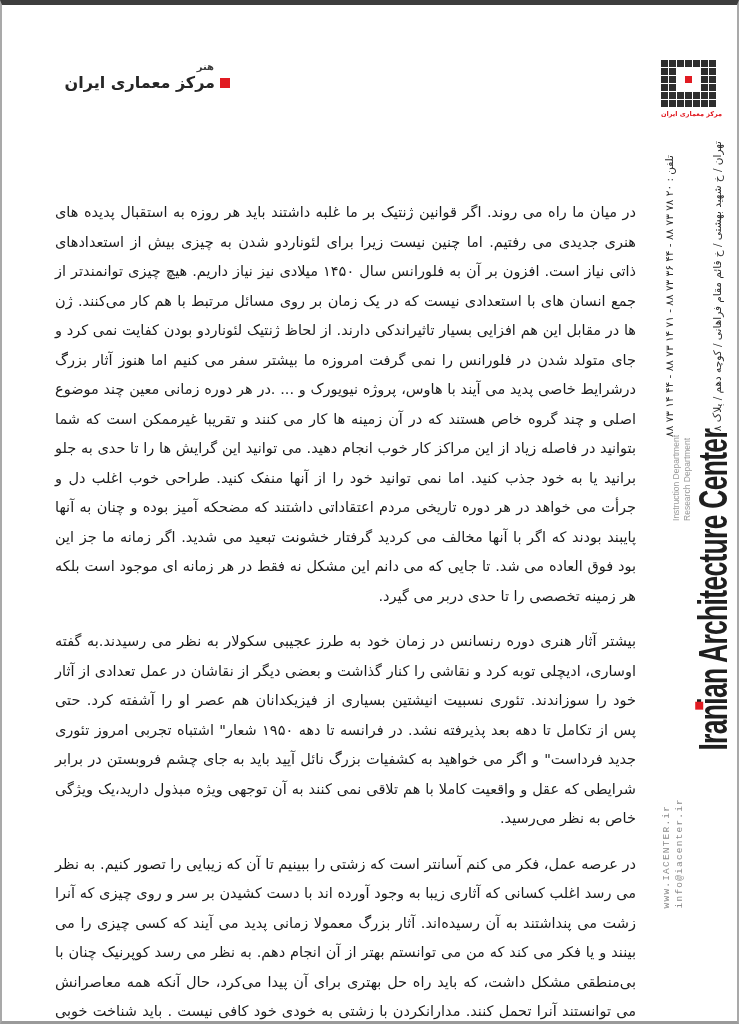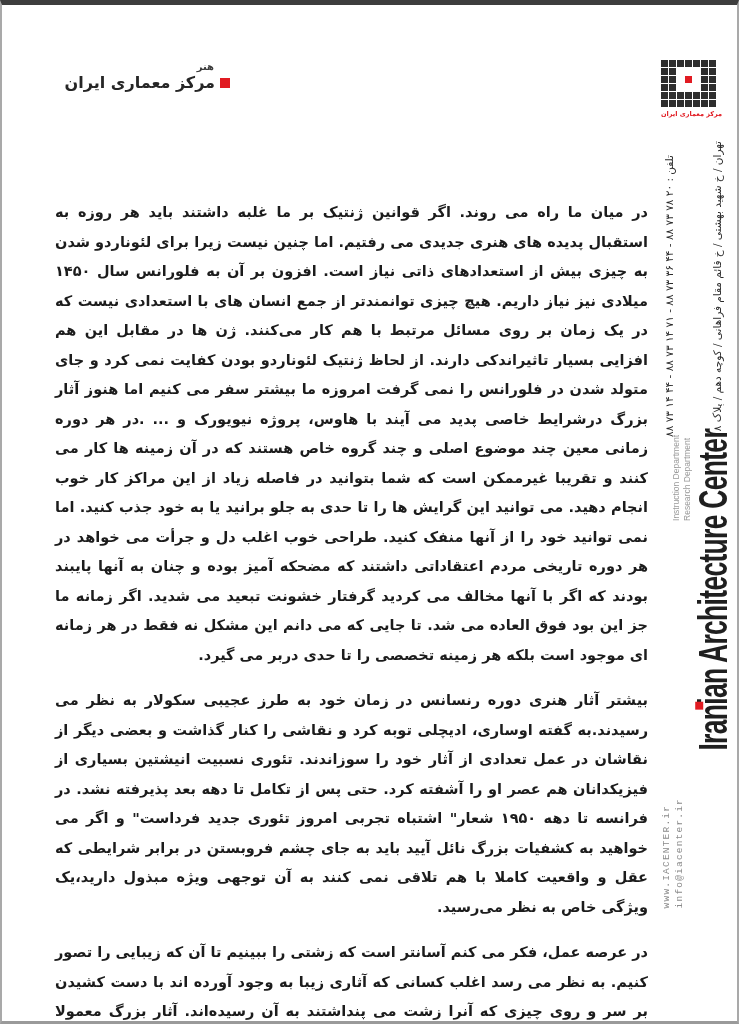--- a/index.html
+++ b/index.html
@@ -41,21 +41,21 @@
   }
   .title-en .red-dot{position:absolute;left:62px;top:2px;width:12px;height:8px;background:#e11b22;}
   .depts{top:430px;right:66px;font-family:"Liberation Sans", sans-serif;font-size:8.5px;line-height:11px;color:#9a9a9a;}
   .webinfo{top:793px;right:77px;font-family:"Liberation Mono", monospace;font-size:9.5px;line-height:13px;letter-spacing:1.2px;color:#8a8a8a;}
   
   .article{
     position:absolute;top:193px;right:89px;width:593px;
     direction:rtl;text-align:justify;
     font-size:14.5px;line-height:29.5px;color:#1c1c1c;
   }
-  .article p{margin:0 0 16px 0;font-weight:bold;}
+  .article p{margin:0 12px 16px 0;}
 </style>
 </head>
 <body>
 
 <div class="page">
 
   <div class="brand-left">
     <div class="brand-tagline">هنر</div>
     <div class="brand-row">
       <span class="red-sq"></span>

